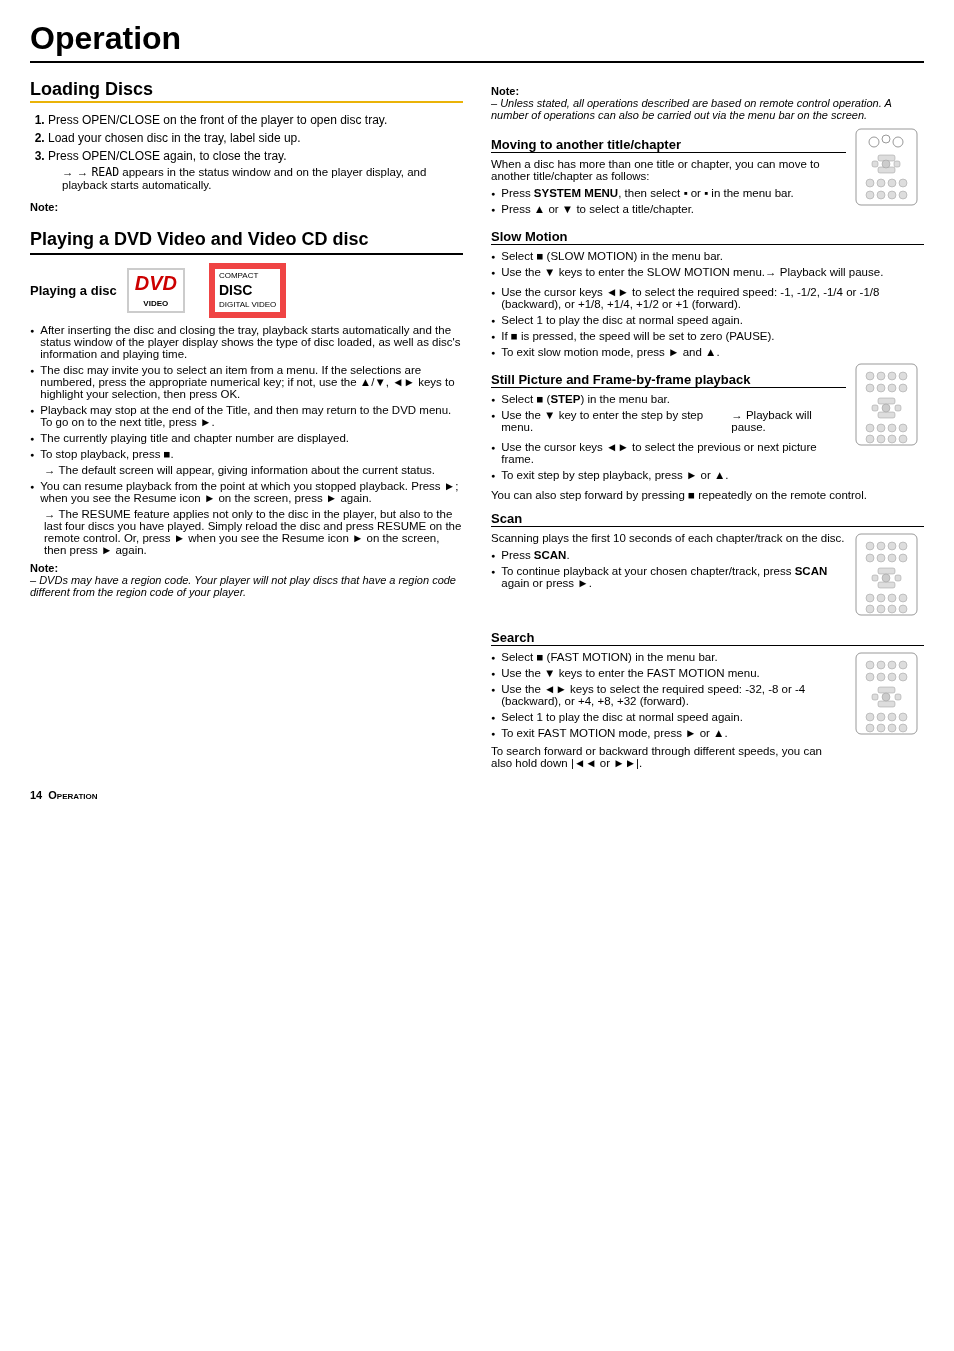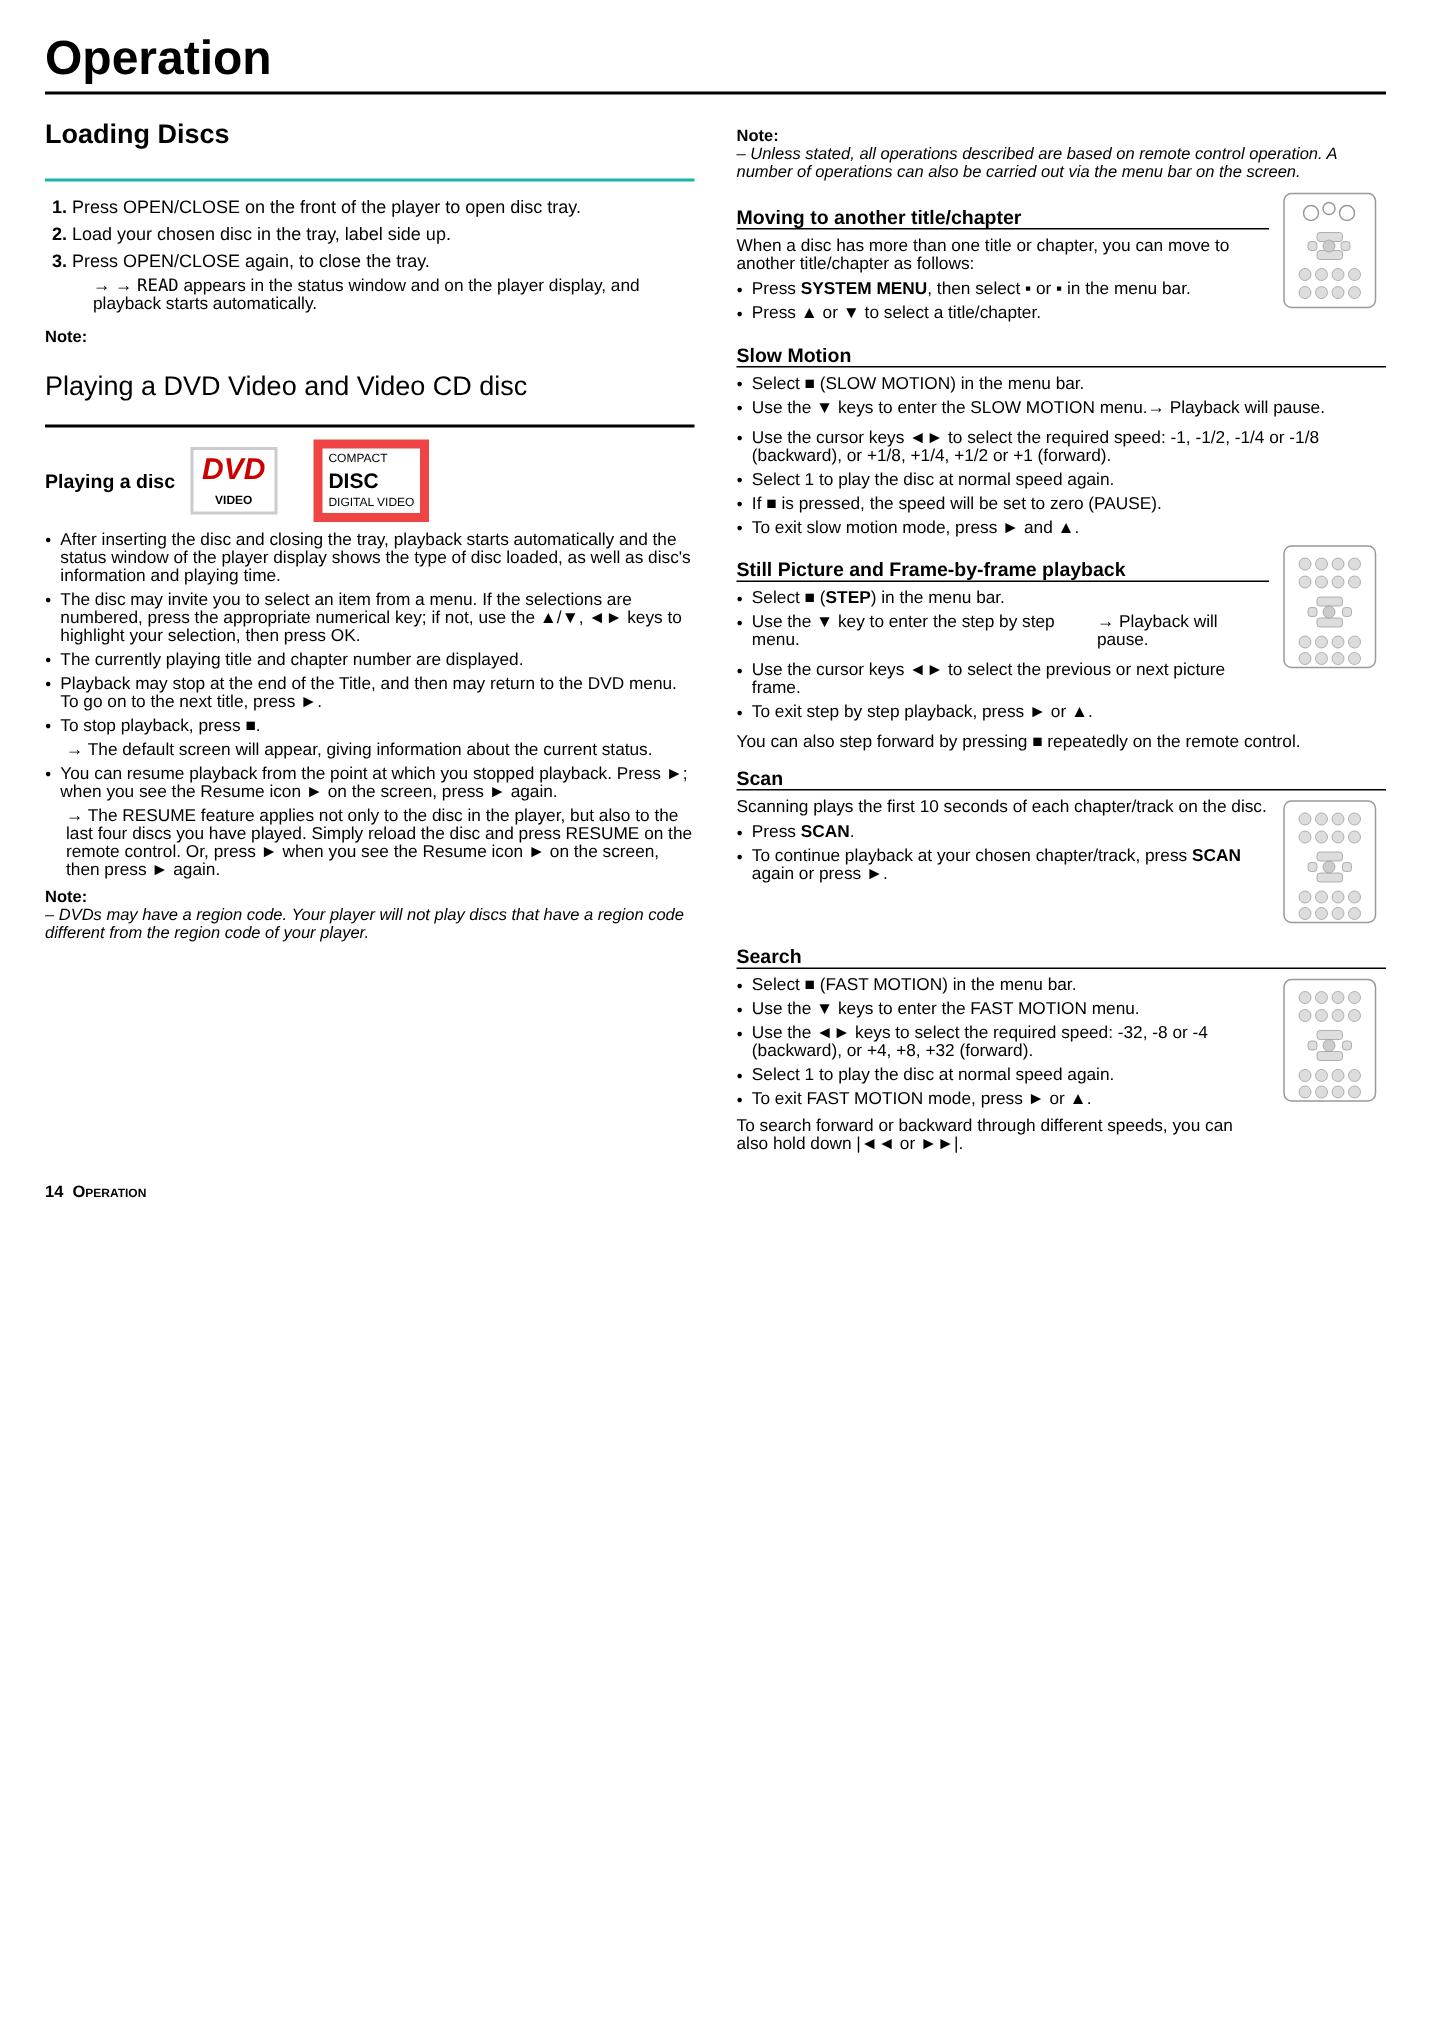--- a/index.html
+++ b/index.html
@@ -27,22 +27,22 @@
       flex: 1;
       min-width: 0;
     }
     .col-right {
       flex: 1;
       min-width: 0;
     }
     .section-title {
       font-size: 18px;
       font-weight: bold;
-      border-bottom: 2px solid #14b8a6;
-      padding-bottom: 19px;
+      border-bottom: 2px solid #eab308;
+      padding-bottom: 1px;
       margin-bottom: 10px;
     }
     .sub-section-title {
       font-size: 13px;
       font-weight: bold;
       margin: 10px 0 5px 0;
       border-bottom: 1px solid #000;
       padding-bottom: 0;
     }
     ol.numbered-list {
@@ -125,23 +125,23 @@
     .footer-label {
       font-variant: small-caps;
       font-weight: bold;
     }
     b { font-weight: bold; }
     .section-playing {
       margin-top: 16px;
     }
     .playing-section-title {
       font-size: 18px;
-      font-weight: normal;
+      font-weight: bold;
       border-bottom: 2px solid #000;
-      padding-bottom: 15px;
+      padding-bottom: 3px;
       margin-bottom: 8px;
     }
     .scan-image-row {
       display: flex;
       align-items: flex-start;
       gap: 8px;
     }
     .monospace-display {
       font-family: monospace;
       font-weight: bold;
@@ -192,24 +192,24 @@
       </div>
 
       <ul class="bullet-list">
         <li>
             <span>After inserting the disc and closing the tray, playback starts automatically and the status window of the player display shows the type of disc loaded, as well as disc's information and playing time.</span>
           </li>
         <li>
             <span>The disc may invite you to select an item from a menu. If the selections are numbered, press the appropriate numerical key; if not, use the ▲/▼, ◄► keys to highlight your selection, then press OK.</span>
           </li>
         <li>
+            <span>Playback may stop at the end of the Title, and then may return to the DVD menu. To go on to the next title, press ►.</span>
+          </li>
+        <li>
             <span>The currently playing title and chapter number are displayed.</span>
-          </li>
-        <li>
-            <span>Playback may stop at the end of the Title, and then may return to the DVD menu. To go on to the next title, press ►.</span>
           </li>
         <li>
             <span>To stop playback, press ■.</span>
           </li>
       </ul>
       <div class="arrow-block">The default screen will appear, giving information about the current status.</div>
 
       <ul class="bullet-list">
         <li>
             <span>You can resume playback from the point at which you stopped playback. Press ►; when you see the Resume icon ► on the screen, press ► again.</span>

